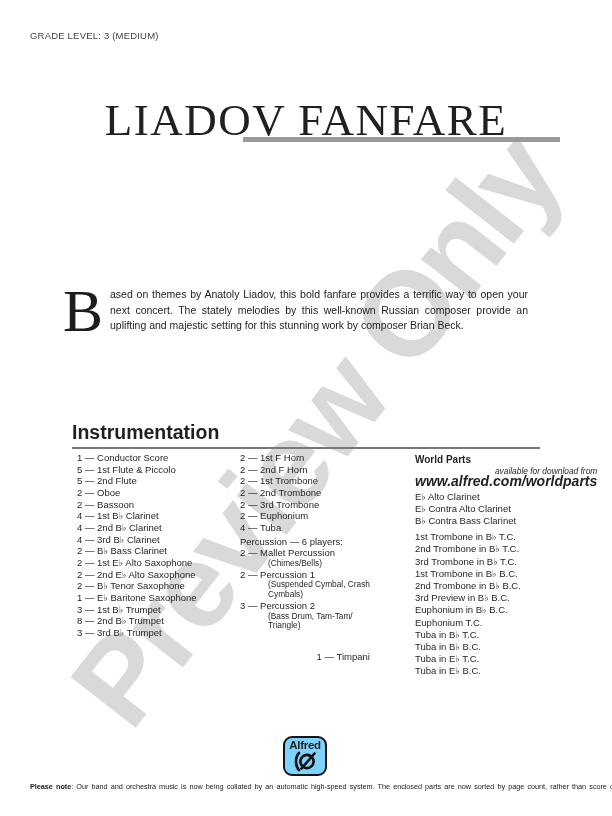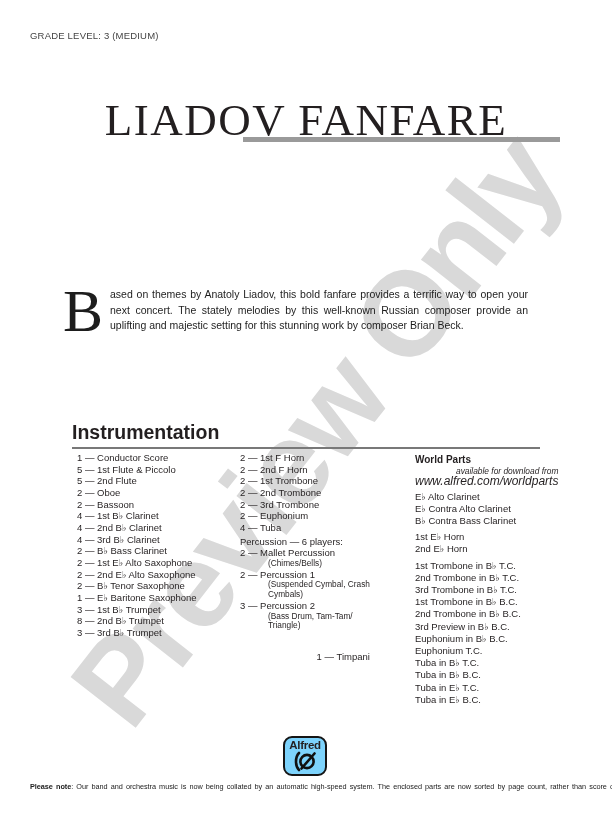--- a/index.html
+++ b/index.html
@@ -35,21 +35,21 @@
   .col2{left:240px;}
   .col3{left:415px;top:454px;}
 
   .irow{font-size:9.5px;line-height:11.65px;white-space:nowrap;}
   .ihead2{font-size:9.5px;line-height:11.65px;margin-top:2px;white-space:nowrap;}
   .sub{font-size:8.3px;line-height:9.8px;padding-left:28px;white-space:nowrap;}
   .gap-before{margin-top:20px;text-align:right;}
 
   .wp-heading{font-size:10px;font-weight:bold;line-height:11.5px;}
   .wp-subtitle{font-size:8.4px;font-style:italic;line-height:10px;text-align:right;}
-  .wp-url{font-size:12px;font-style:italic;font-weight:normal;line-height:11px;}
+  .wp-url{font-size:14px;font-style:italic;font-weight:bold;line-height:11px;}
   .wp-group{margin-top:4px;}
   .wp-item{font-size:9.5px;line-height:12.2px;white-space:nowrap;}
 
   .logo{position:absolute;left:283px;top:736px;width:44px;height:40px;
         border:2.5px solid #151515;border-radius:9px;box-sizing:border-box;
         text-align:center;background:#7dd3fc;}
   .logo-word{font-size:11.5px;font-weight:bold;line-height:12px;margin-top:1px;letter-spacing:-.3px;}
   .logo svg{display:block;margin:0 auto;}
 
   .footnote{position:absolute;left:30px;top:782px;font-size:7.3px;letter-spacing:-.05px;
@@ -118,24 +118,20 @@
     <div class="wp-heading">World Parts</div>
     <div class="wp-subtitle">available for download from</div>
     <div class="wp-url">www.alfred.com/worldparts</div>
     <div id="wp-groups">
         <div class="wp-group">
           <div class="wp-item">E♭ Alto Clarinet</div>
           <div class="wp-item">E♭ Contra Alto Clarinet</div>
           <div class="wp-item">B♭ Contra Bass Clarinet</div>
         </div>
         <div class="wp-group">
-          <div class="wp-item">1st E♭ Horn</div>
-          <div class="wp-item">2nd E♭ Horn</div>
-        </div>
-        <div class="wp-group">
           <div class="wp-item">1st Trombone in B♭ T.C.</div>
           <div class="wp-item">2nd Trombone in B♭ T.C.</div>
           <div class="wp-item">3rd Trombone in B♭ T.C.</div>
           <div class="wp-item">1st Trombone in B♭ B.C.</div>
           <div class="wp-item">2nd Trombone in B♭ B.C.</div>
           <div class="wp-item">3rd Preview in B♭ B.C.</div>
           <div class="wp-item">Euphonium in B♭ B.C.</div>
           <div class="wp-item">Euphonium T.C.</div>
           <div class="wp-item">Tuba in B♭ T.C.</div>
           <div class="wp-item">Tuba in B♭ B.C.</div>

